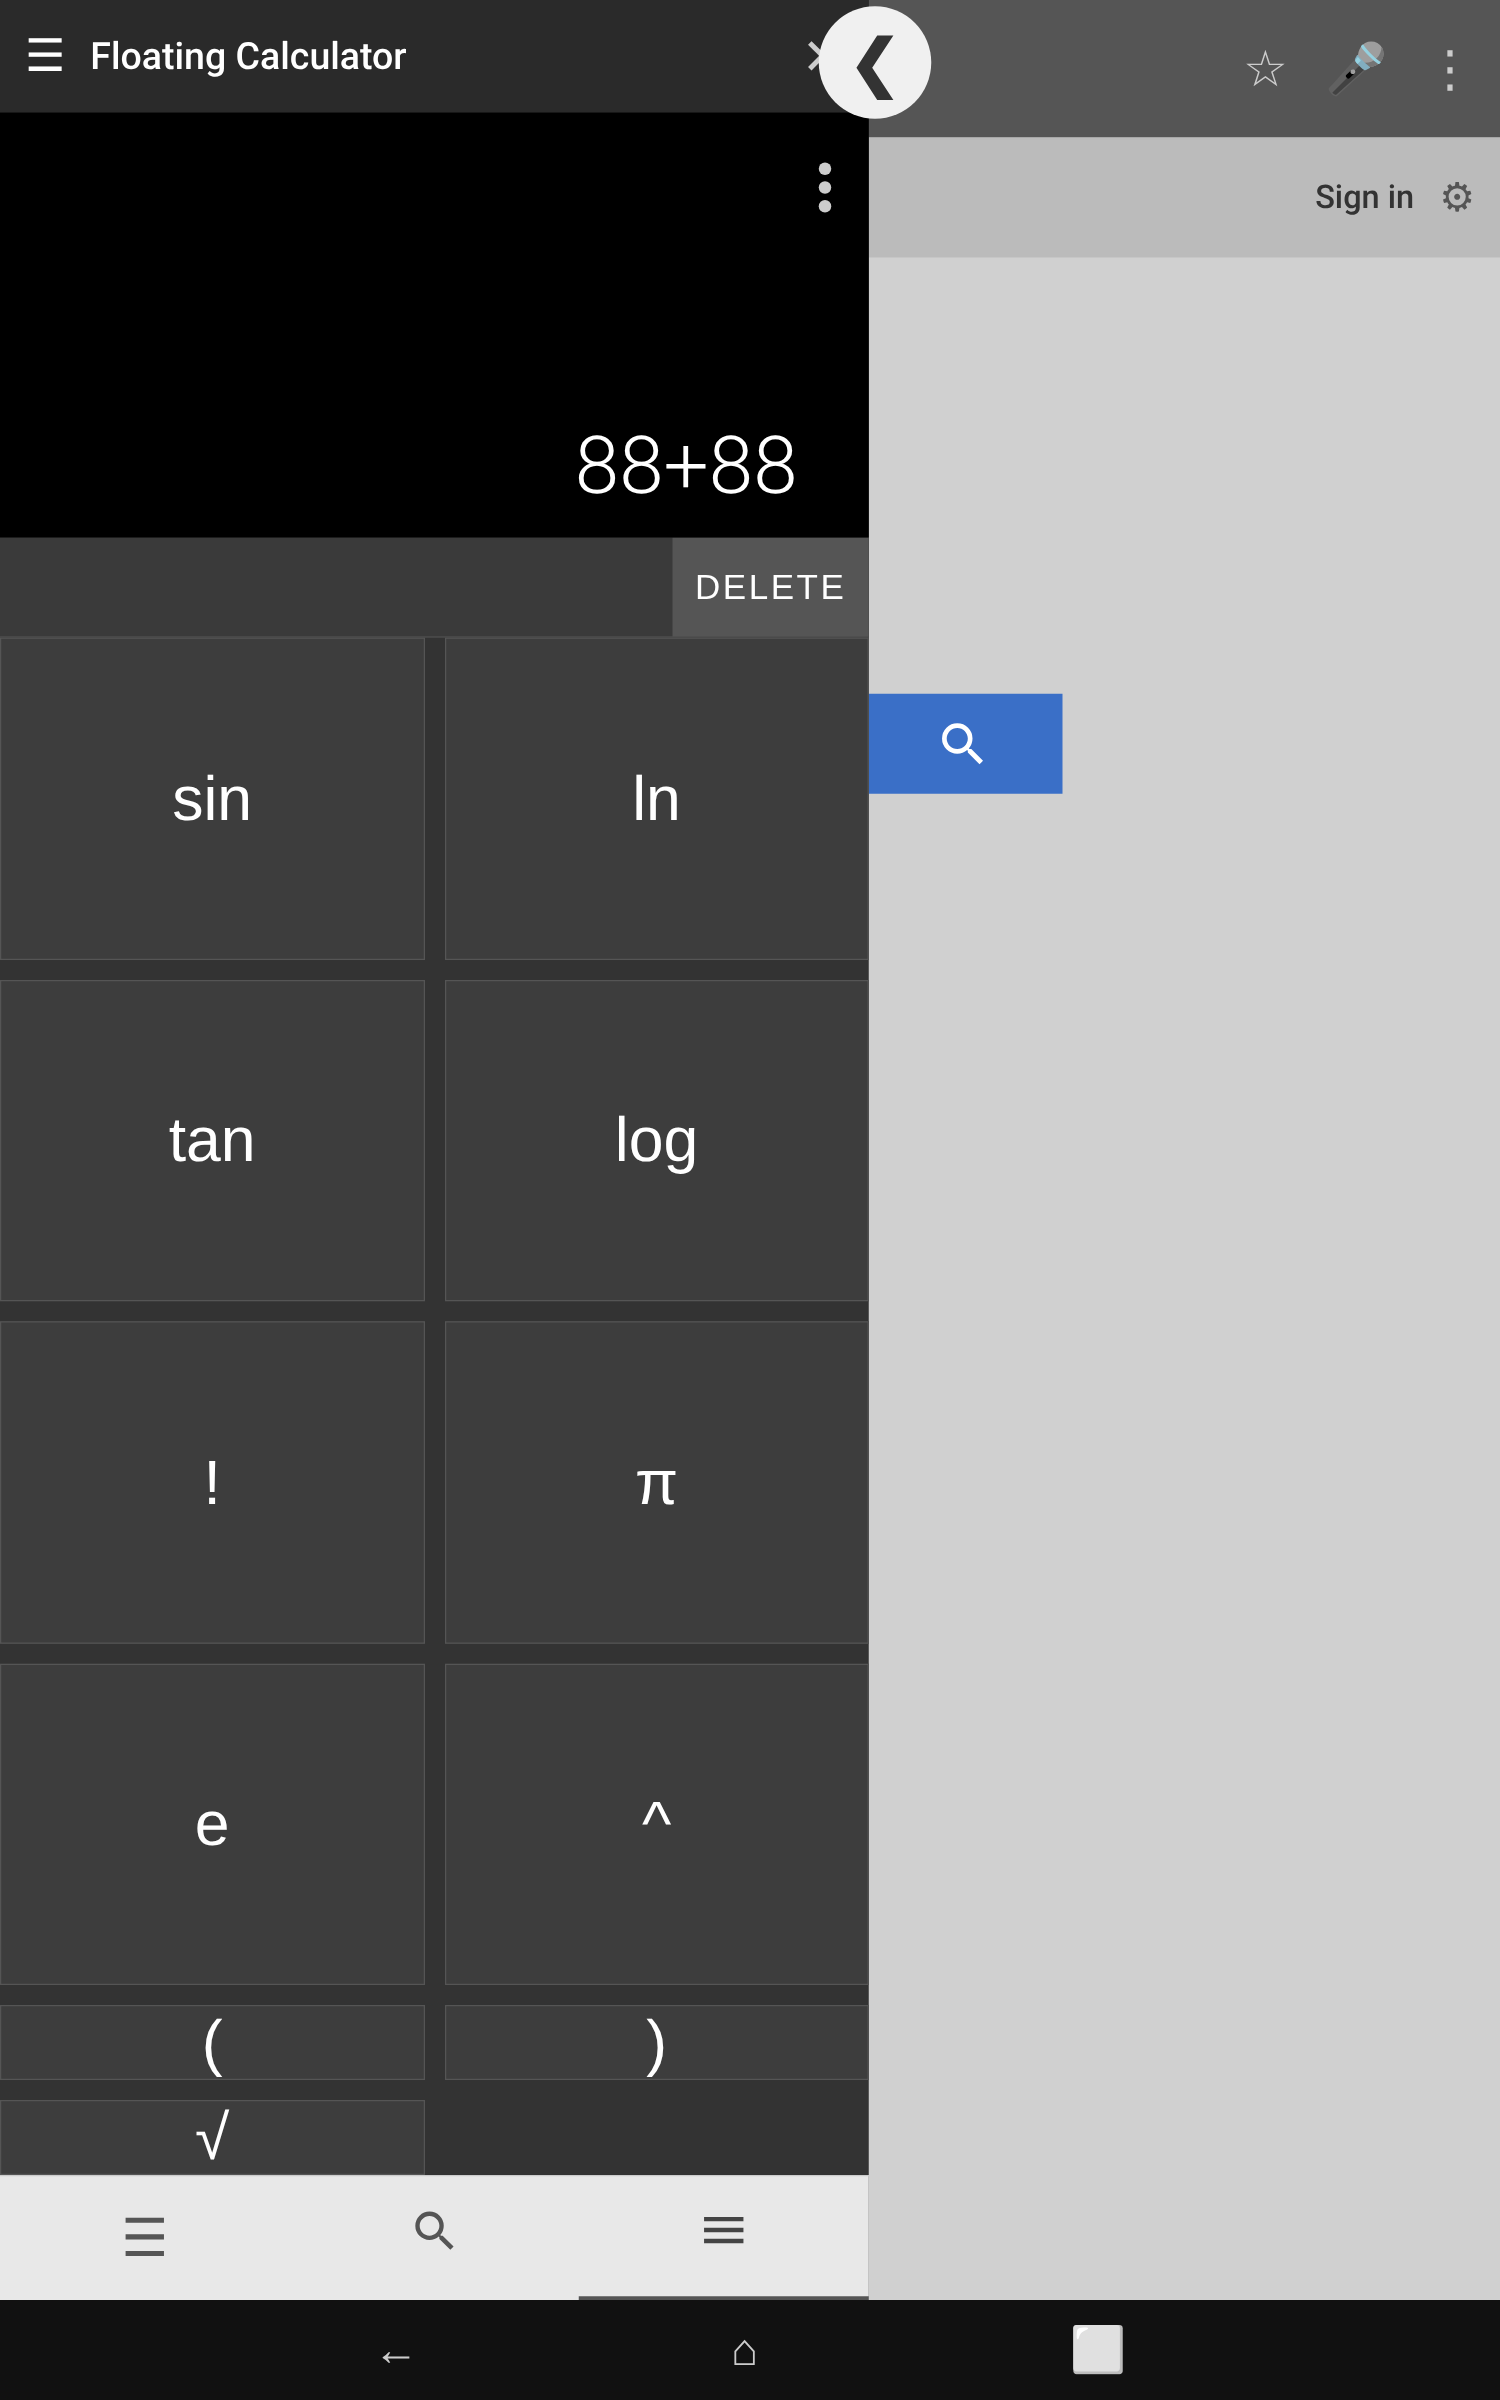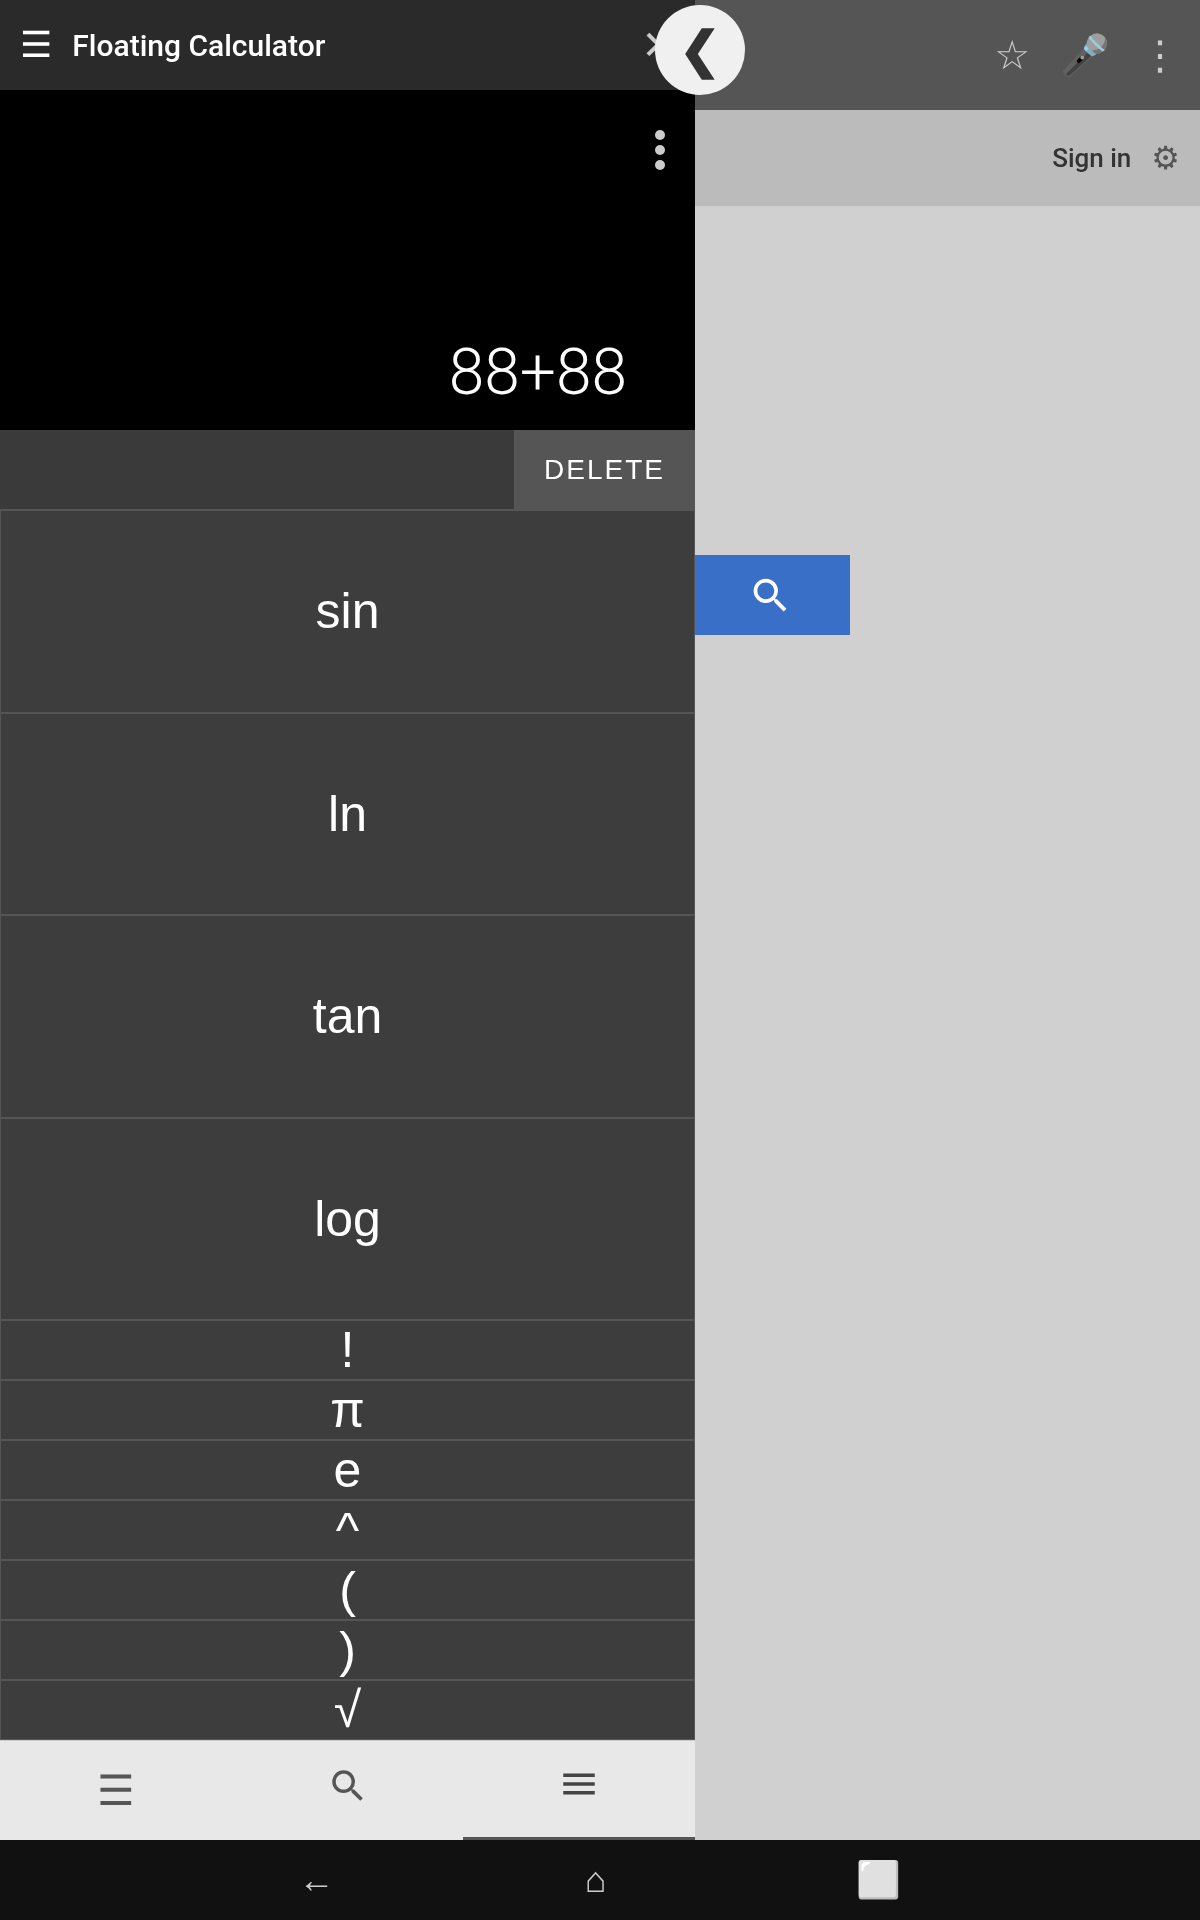--- a/index.html
+++ b/index.html
@@ -148,21 +148,21 @@
 
     
     .display {
       background: #000;
       height: 340px;
       flex-shrink: 0;
       display: flex;
       align-items: flex-end;
       justify-content: flex-end;
       padding: 20px 30px;
-      gap: 28px;
+      gap: 17px;
       position: relative;
     }
 
     .display-expr {
       color: #fff;
       font-size: 64px;
       font-weight: 300;
     }
 
     .display-menu {
@@ -196,32 +196,32 @@
       flex: 1;
       background: #3a3a3a;
     }
 
     .delete-btn {
       background: #555;
       color: #fff;
       font-size: 28px;
       font-weight: 500;
       border: none;
-      padding: 0 30px;
+      padding: 0 18px;
       cursor: pointer;
       letter-spacing: 2px;
     }
 
     
     .keypad {
       flex: 1;
       display: grid;
-      grid-template-columns: repeat(1, 1fr);
+      grid-template-columns: repeat(2, 1fr);
       grid-template-rows: repeat(4, 1fr);
-      gap: 0;
+      gap: 16px;
     }
 
     .key {
       background: #3d3d3d;
       border: 1px solid #555;
       color: #fff;
       font-size: 50px;
       font-weight: 300;
       display: flex;
       align-items: center;

